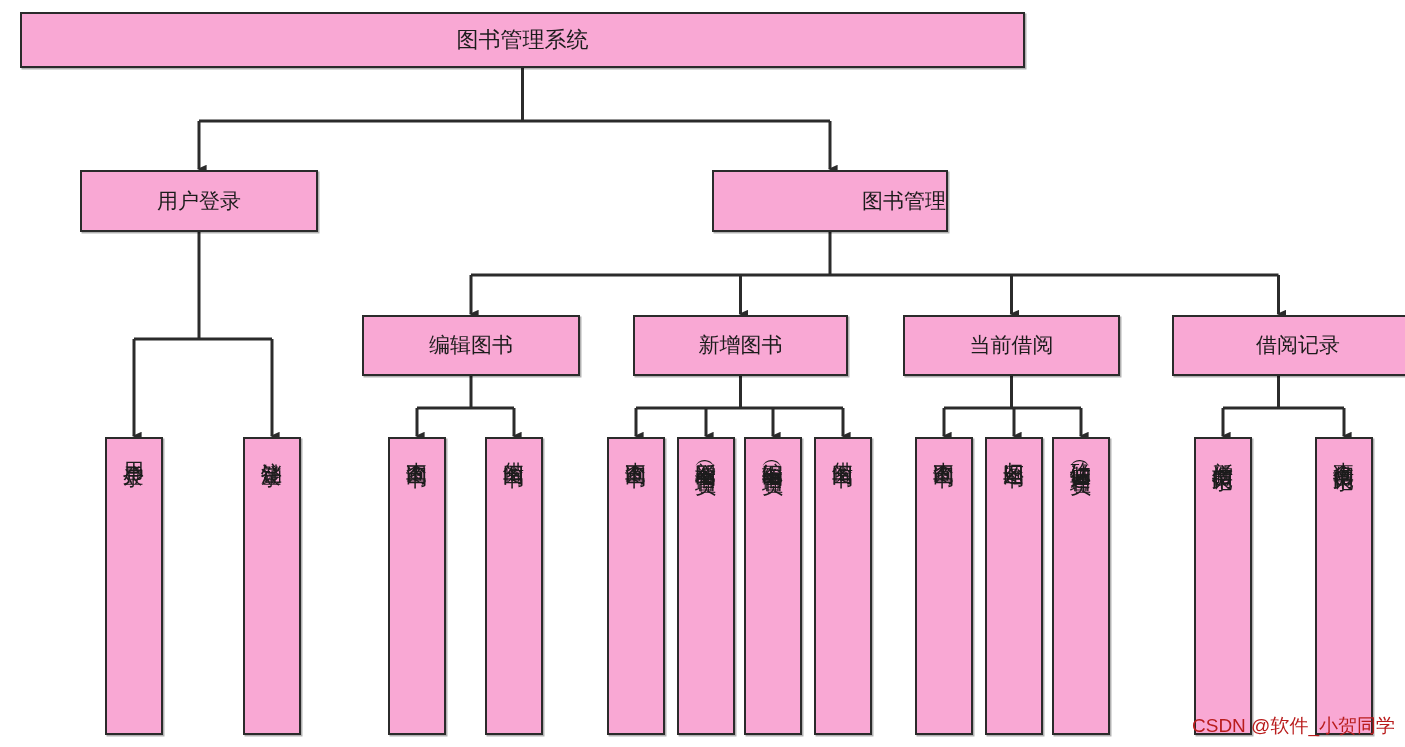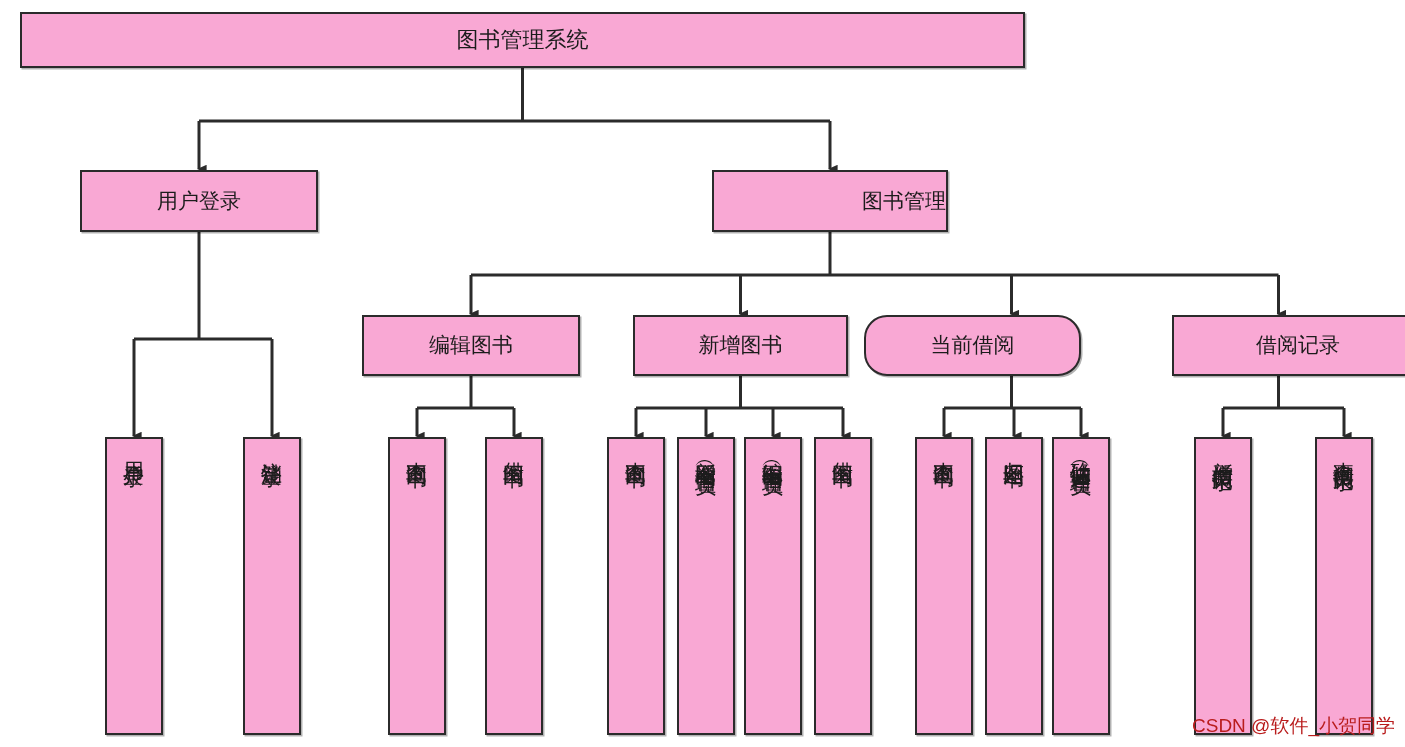--- a/index.html
+++ b/index.html
@@ -130,21 +130,21 @@
       </div>
       <div class="node-box level-1" style="left: 712px; top: 170px; width: 236px; height: 62px; justify-content: flex-end;">
         <div class="node-label">图书管理</div>
       </div>
       <div class="node-box level-2" style="left: 362px; top: 315px; width: 218px; height: 61px;">
         <div class="node-label">编辑图书</div>
       </div>
       <div class="node-box level-2" style="left: 633px; top: 315px; width: 215px; height: 61px;">
         <div class="node-label">新增图书</div>
       </div>
-      <div class="node-box level-2" style="left: 864px; top: 315px; width: 217px; height: 61px; border-radius: 23px;">
+      <div class="node-box level-2" style="left: 903px; top: 315px; width: 217px; height: 61px;">
         <div class="node-label">当前借阅</div>
       </div>
       <div class="node-box level-2" style="left: 1172px; top: 315px; width: 244px; height: 61px; padding-left: 8px;">
         <div class="node-label">借阅记录</div>
       </div>
       <div class="node-box level-3 leaf-box" style="left: 105px; top: 437px; width: 58px; height: 298px;">
         <div class="node-label">用户登录</div>
       </div>
       <div class="node-box level-3 leaf-box" style="left: 243px; top: 437px; width: 58px; height: 298px;">
         <div class="node-label">注销登录</div>

